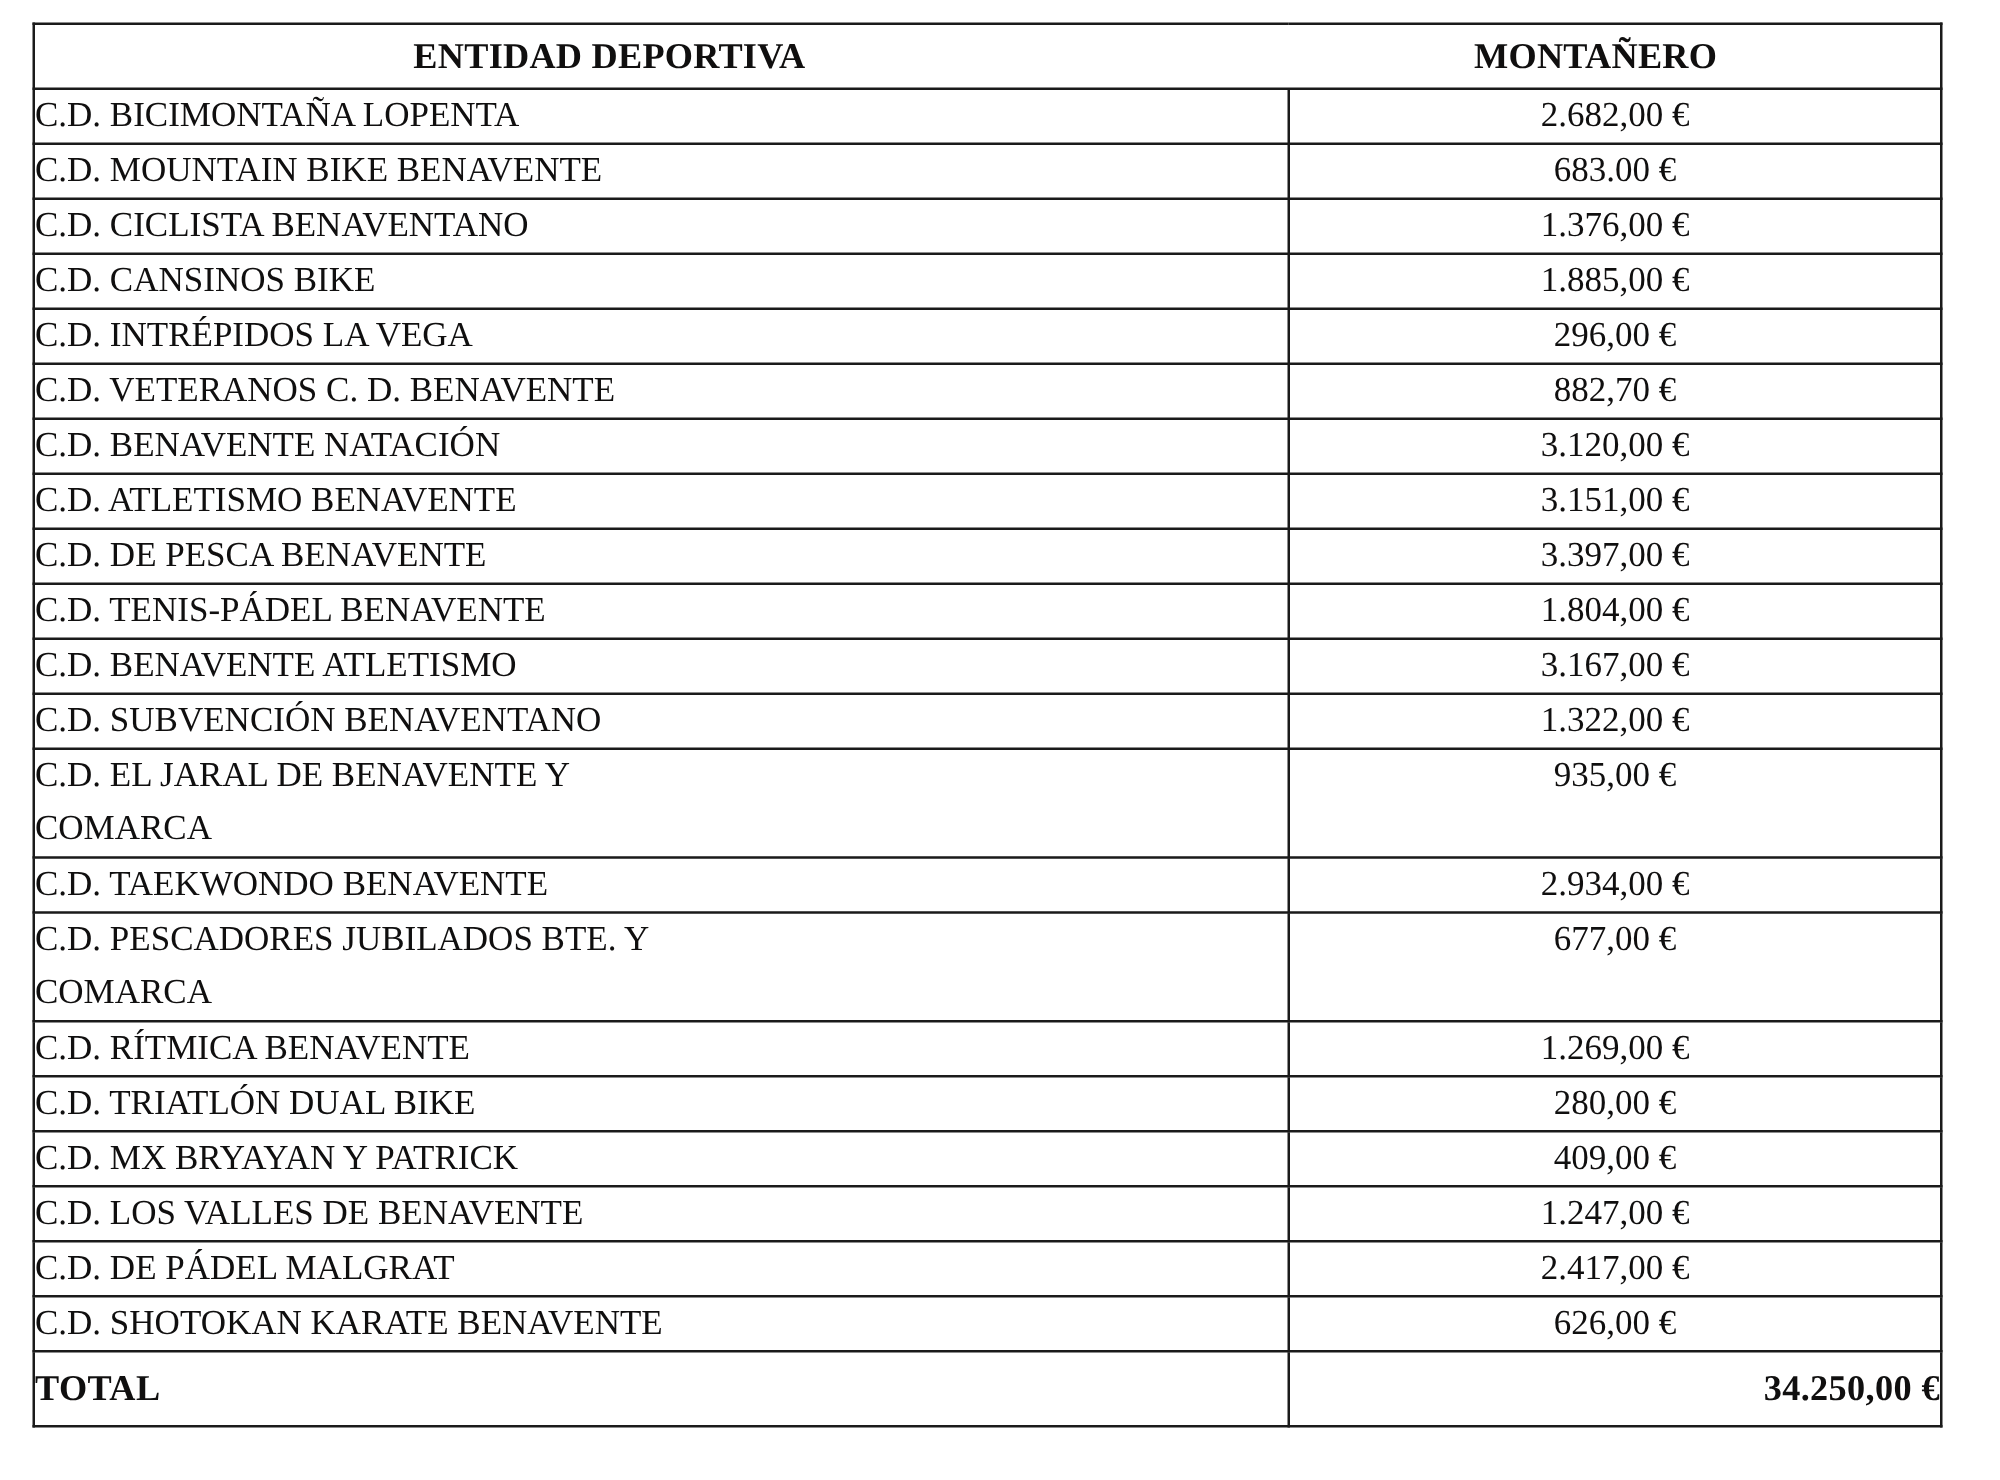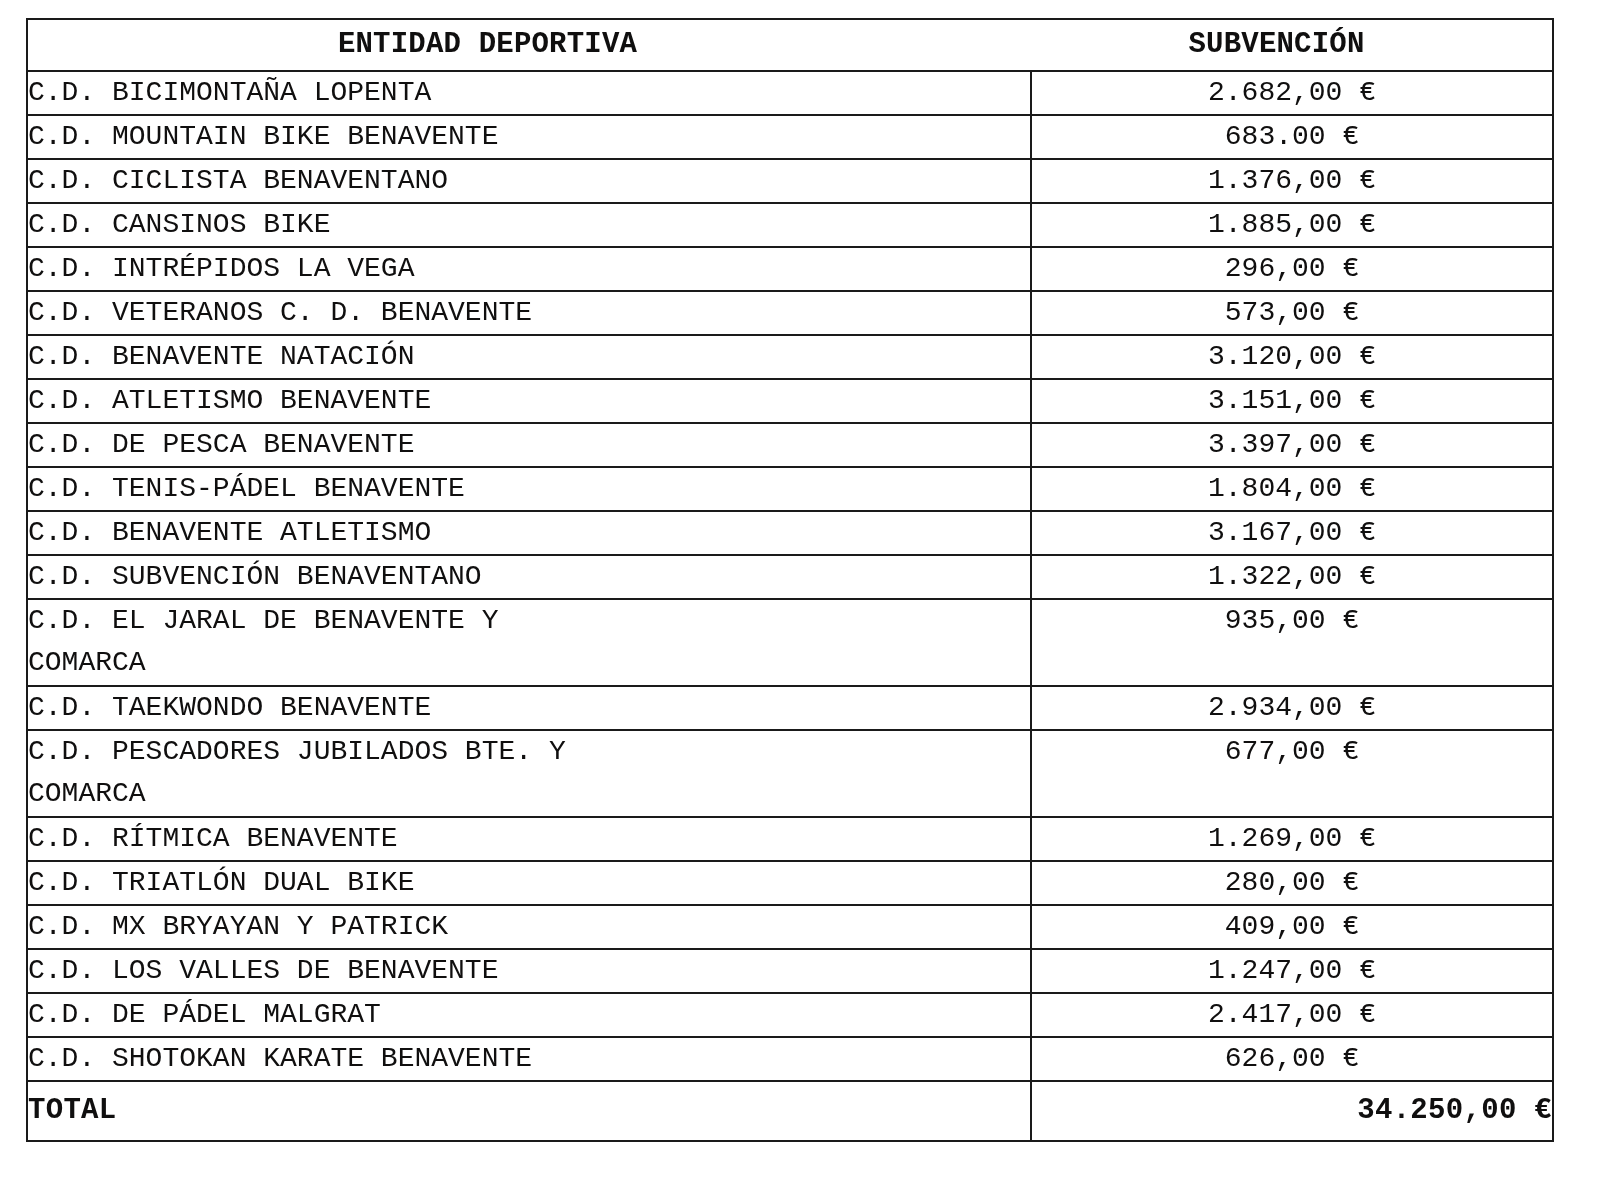--- a/index.html
+++ b/index.html
@@ -23,21 +23,20 @@
     background: #ffffff;
     overflow: hidden;
   }
 
   
   #grant-table-wrap {
     position: absolute;
     left: 26px;
     top: 18px;
     width: 1398px;
-    font-family: Liberation Mono, monospace;
   }
 
   table.grant-table {
     width: 100%;
     border-collapse: collapse;
     table-layout: fixed;
     background: #ffffff;
   }
 
   table.grant-table col.col-entity { width: 1004px; }
@@ -118,21 +117,21 @@
   <div id="grant-table-wrap">
     <table class="grant-table">
       <colgroup>
         <col class="col-entity">
         <col class="col-amount">
       </colgroup>
 
       <thead>
         <tr class="header-row">
           <th class="th-entity">ENTIDAD DEPORTIVA</th>
-          <th class="th-amount">SUBVENCIÓN</th>
+          <th class="th-amount">MONTAÑERO</th>
         </tr>
       </thead>
 
       <tbody id="table-body">
           <tr class="data-row single-line">
             <td class="cell-entity">C.D. BICIMONTAÑA LOPENTA</td>
             <td class="cell-amount">2.682,00 €</td>
           </tr>
           <tr class="data-row single-line">
             <td class="cell-entity">C.D. MOUNTAIN BIKE BENAVENTE</td>
@@ -145,21 +144,21 @@
           <tr class="data-row single-line">
             <td class="cell-entity">C.D. CANSINOS BIKE</td>
             <td class="cell-amount">1.885,00 €</td>
           </tr>
           <tr class="data-row single-line">
             <td class="cell-entity">C.D. INTRÉPIDOS LA VEGA</td>
             <td class="cell-amount">296,00 €</td>
           </tr>
           <tr class="data-row single-line">
             <td class="cell-entity">C.D. VETERANOS C. D. BENAVENTE</td>
-            <td class="cell-amount">573,00 €</td>
+            <td class="cell-amount">882,70 €</td>
           </tr>
           <tr class="data-row single-line">
             <td class="cell-entity">C.D. BENAVENTE NATACIÓN</td>
             <td class="cell-amount">3.120,00 €</td>
           </tr>
           <tr class="data-row single-line">
             <td class="cell-entity">C.D. ATLETISMO BENAVENTE</td>
             <td class="cell-amount">3.151,00 €</td>
           </tr>
           <tr class="data-row single-line">

